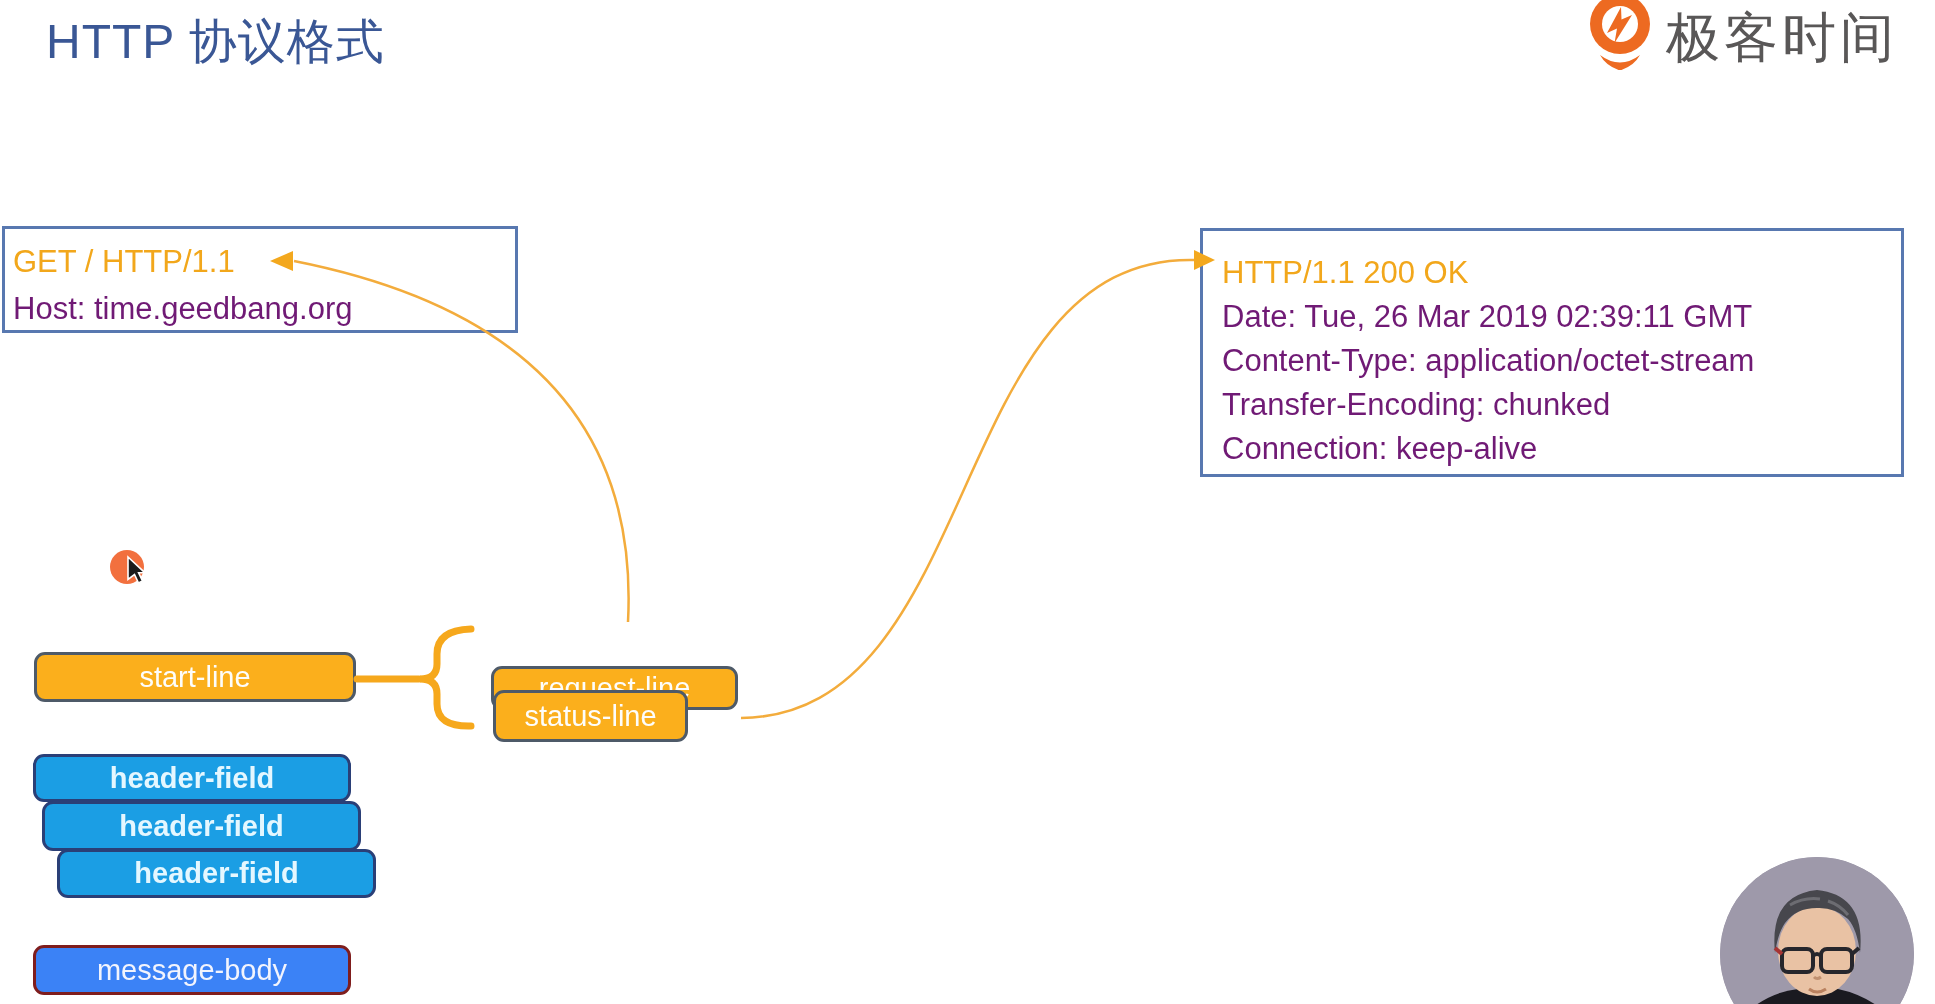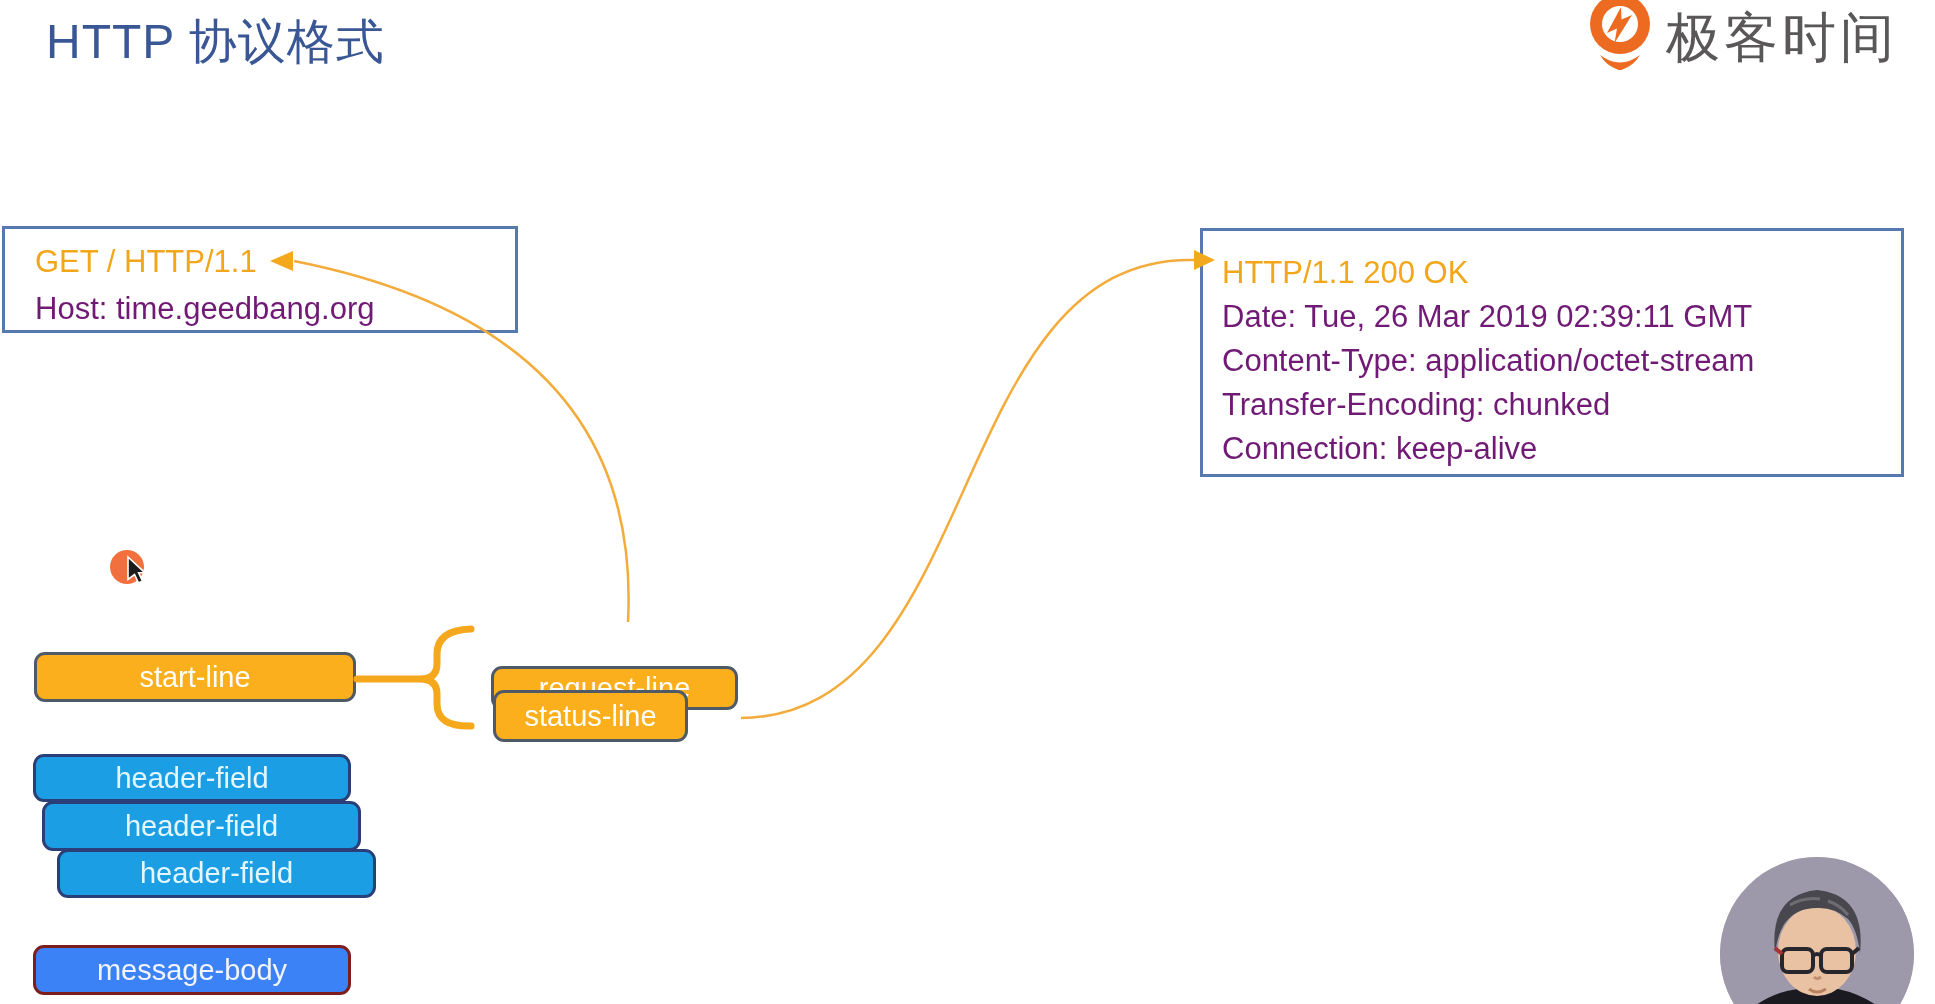--- a/index.html
+++ b/index.html
@@ -8,29 +8,29 @@
   #canvas { position:relative; width:1935px; height:1004px; background:#ffffff; overflow:hidden; }
 
   .page-title { position:absolute; left:46px; top:10px; font-size:48px; letter-spacing:1px;
                 color:#3A5795; font-weight:400; white-space:nowrap; }
   .brand-pin { position:absolute; left:1588px; top:-8px; width:64px; height:78px; }
   .brand-name { position:absolute; left:1666px; top:2px; font-size:54px; font-weight:500;
                 color:#595757; letter-spacing:4px; white-space:nowrap; }
 
   .info-box { position:absolute; background:#fff; border:3px solid #5878B0; font-size:31px;
               white-space:nowrap; }
-  .req-box { left:2px; top:226px; width:516px; height:107px; padding:9px 0 0 30px; line-height:47px; }
+  .req-box { left:2px; top:226px; width:516px; height:107px; padding:9px 0 0 8px; line-height:47px; }
   .res-box { left:1200px; top:228px; width:704px; height:249px; padding:20px 0 0 19px; line-height:44px; }
   .ln-orange { color:#F2A71B; }
   .ln-blue   { color:#701a75; }
 
   .node { position:absolute; border-radius:11px; display:flex; align-items:center;
           justify-content:center; font-size:29px; white-space:nowrap; }
   .node-orange { background:#FBAF1C; border:3px solid #4E5A68; color:#FDFDFB; }
-  .node-header { background:#1B9EE4; border:3px solid #2A3F77; color:#E4F7FF; }
+  .node-header { background:#1B9EE4; border:3px solid #2A3F77; color:#E4F7FF;font-weight:bold; }
   .node-body   { background:#3b82f6; border:3px solid #7f1d1d; color:#F2F4FD; }
 
   .n-start  { left:34px;  top:652px; width:322px; height:50px; }
   .n-req    { left:491px; top:625px; width:247px; height:44px;margin-top:41px; }
   .n-status { left:493px; top:690px; width:195px; height:52px; }
   .n-hf1    { left:33px;  top:754px; width:318px; height:48px; }
   .n-hf2    { left:42px;  top:801px; width:319px; height:50px; }
   .n-hf3    { left:57px;  top:849px; width:319px; height:49px; }
   .n-mb     { left:33px;  top:945px; width:318px; height:50px; }
 

